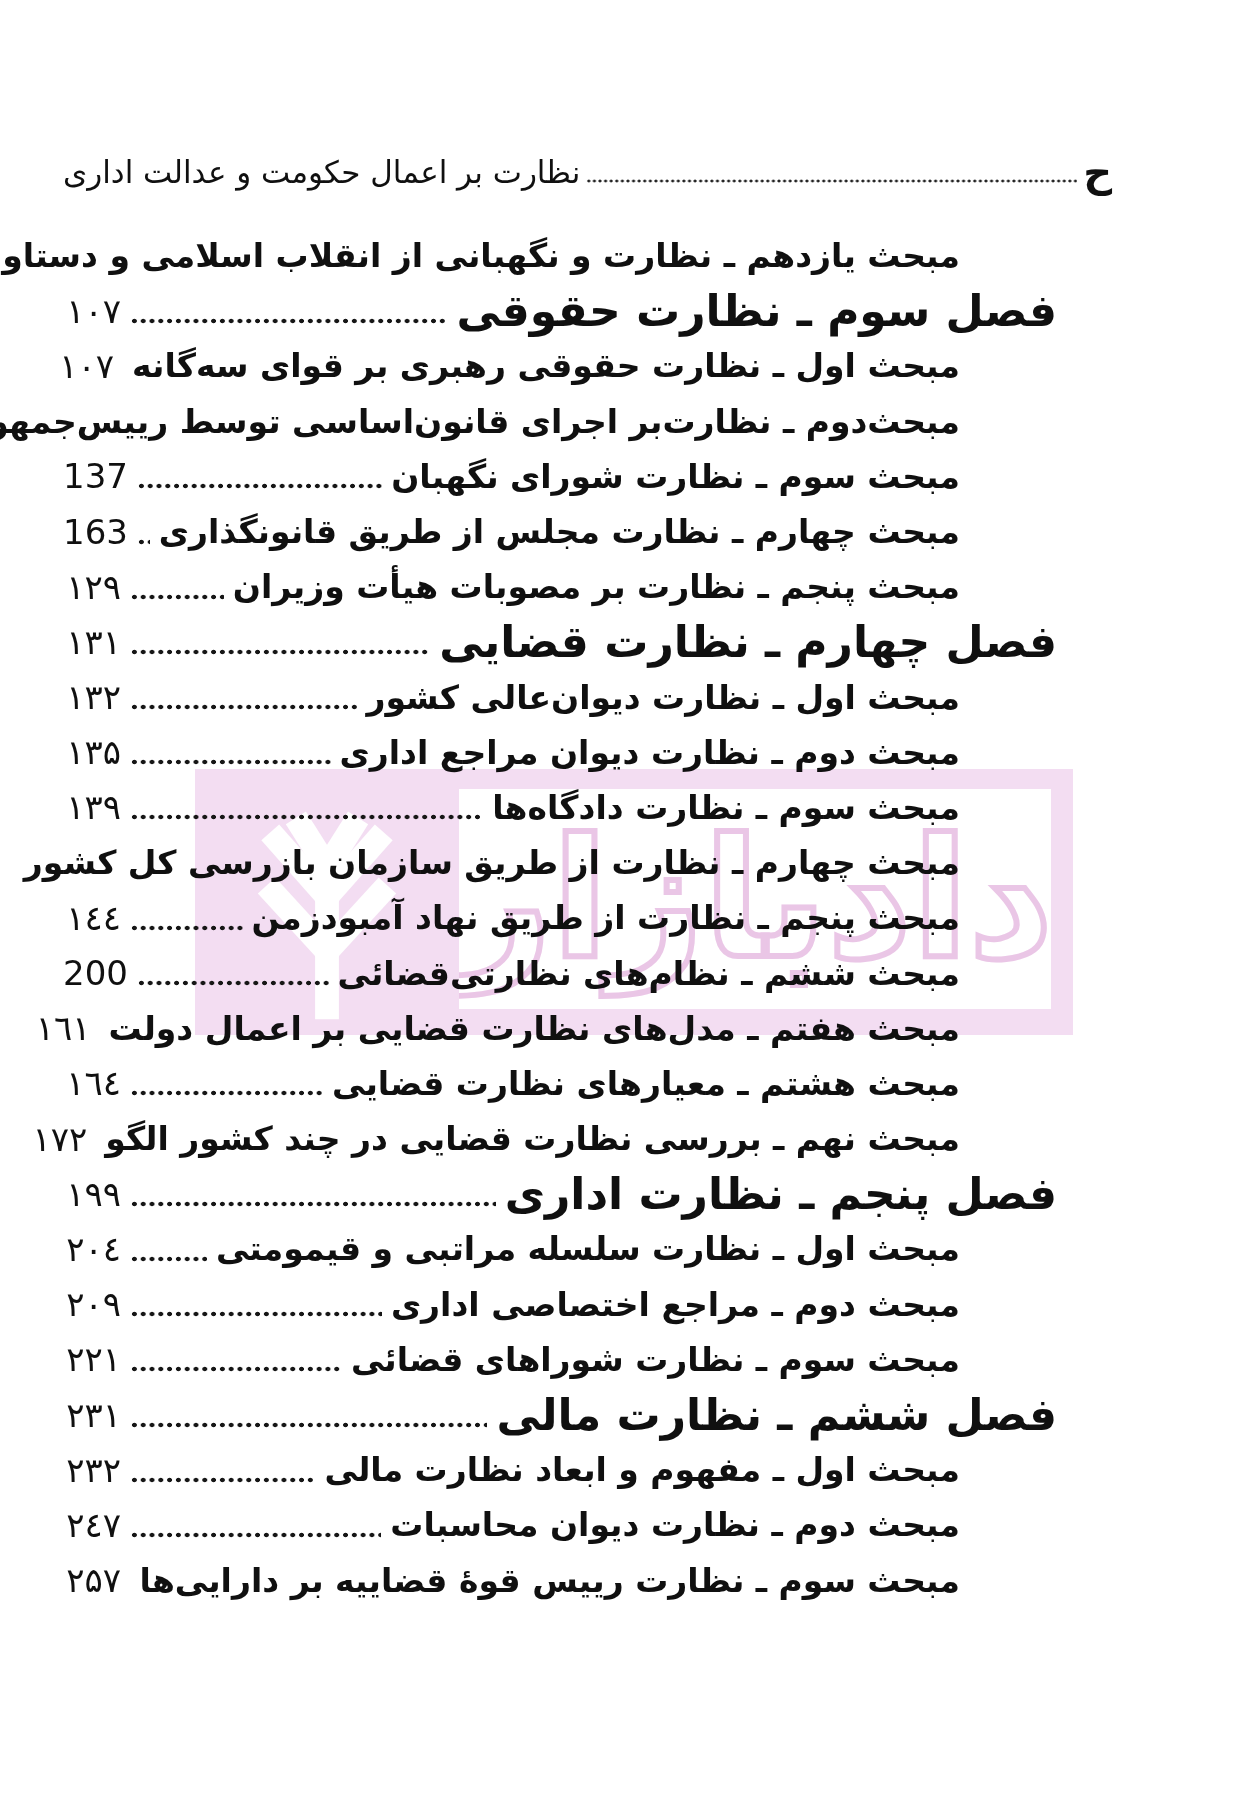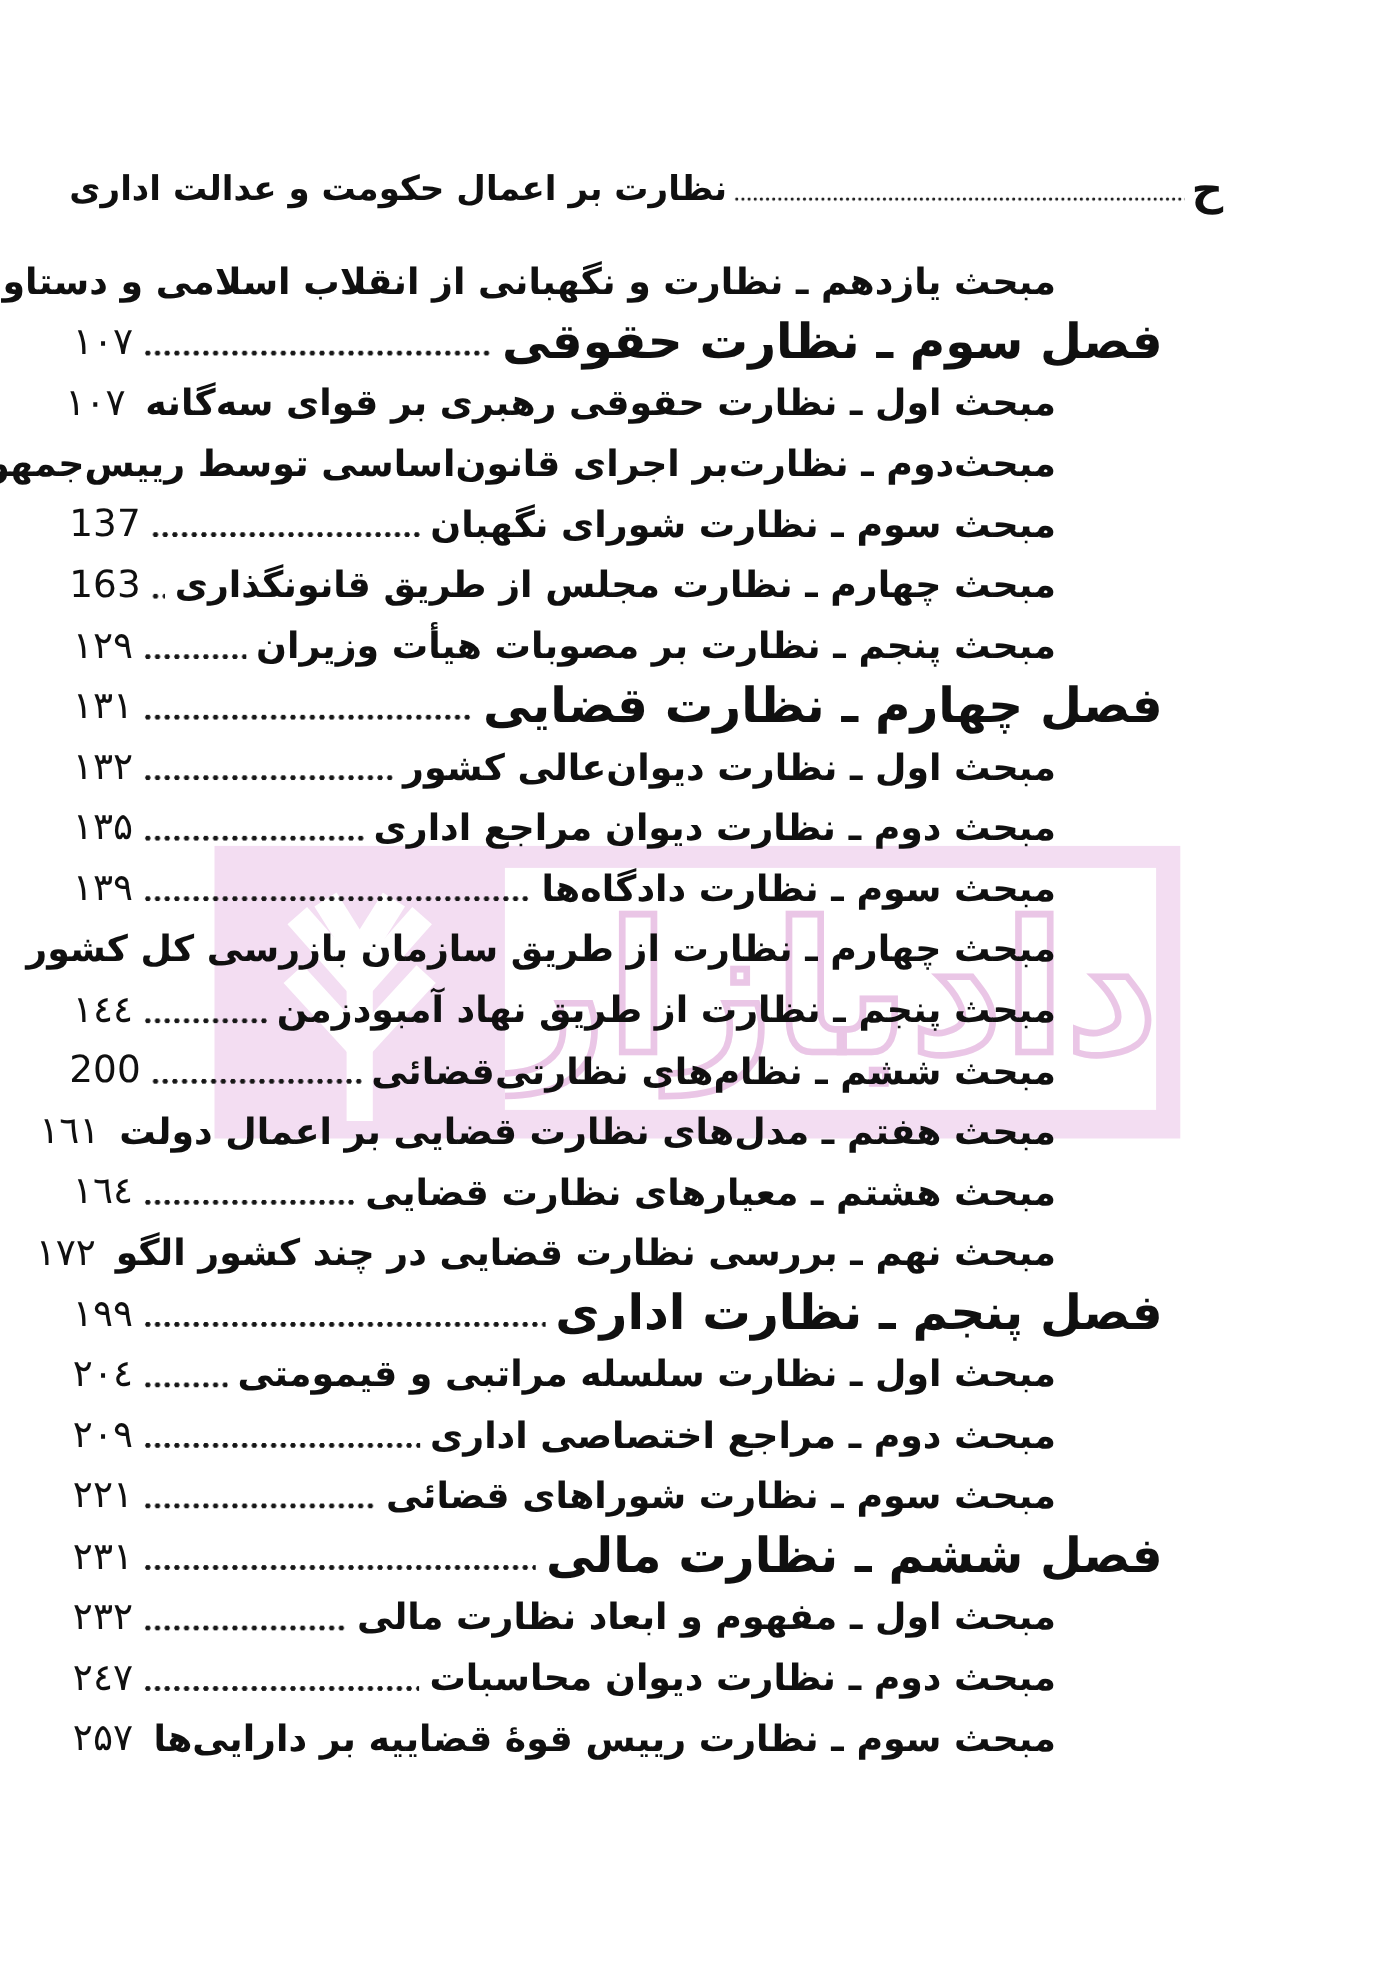--- a/index.html
+++ b/index.html
@@ -43,21 +43,21 @@
 
   
   .content{position:relative;z-index:1;}
 
   .page-header{
     position:absolute;
     left:63px;right:142px;top:140px;height:64px;
     display:flex;direction:ltr;align-items:center;
   }
   .page-header .htitle{
-    font-weight:bold;font-size:31px;white-space:nowrap;direction:rtl;
+    font-weight:normal;font-size:31px;white-space:nowrap;direction:rtl;
   }
   .page-header .hleader{
     flex:1;height:4px;margin:0 6px;
     transform:translateY(9px);
     background-image:radial-gradient(circle,#222 1.3px,transparent 1.7px);
     background-size:5.6px 4px;
     background-repeat:repeat-x;
     background-position:left center;
   }
   .page-header .hpage{

